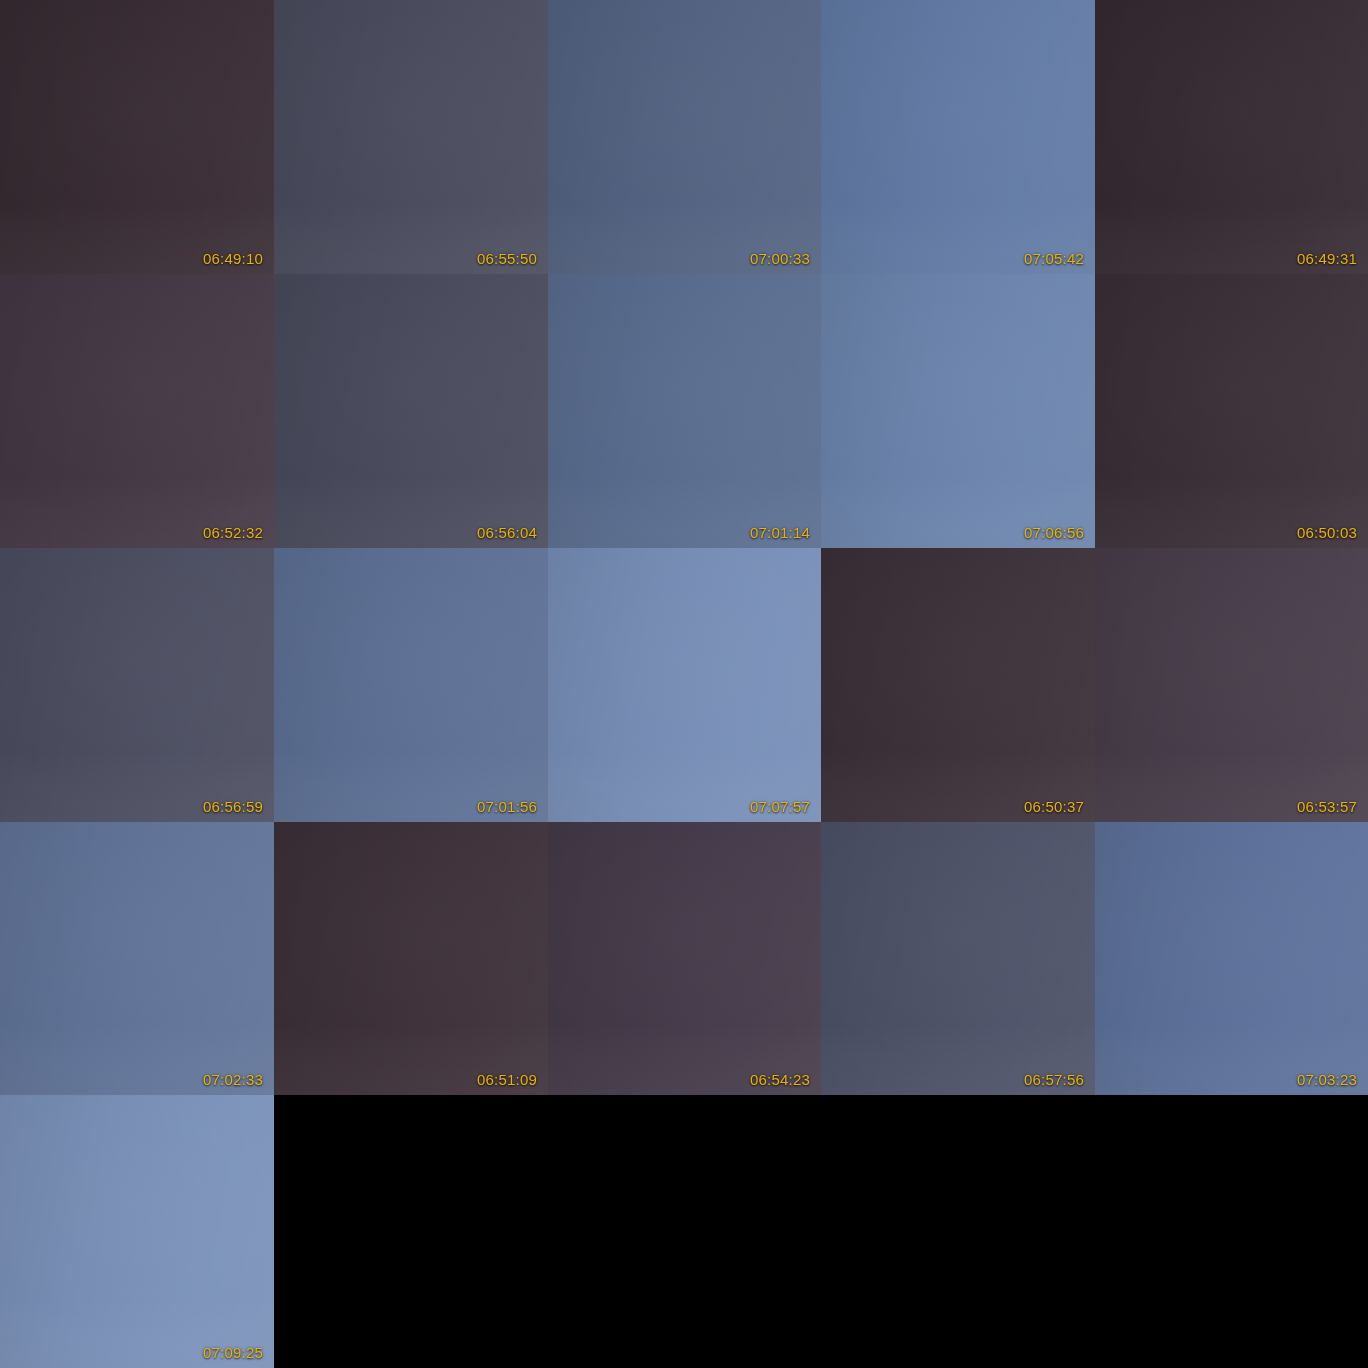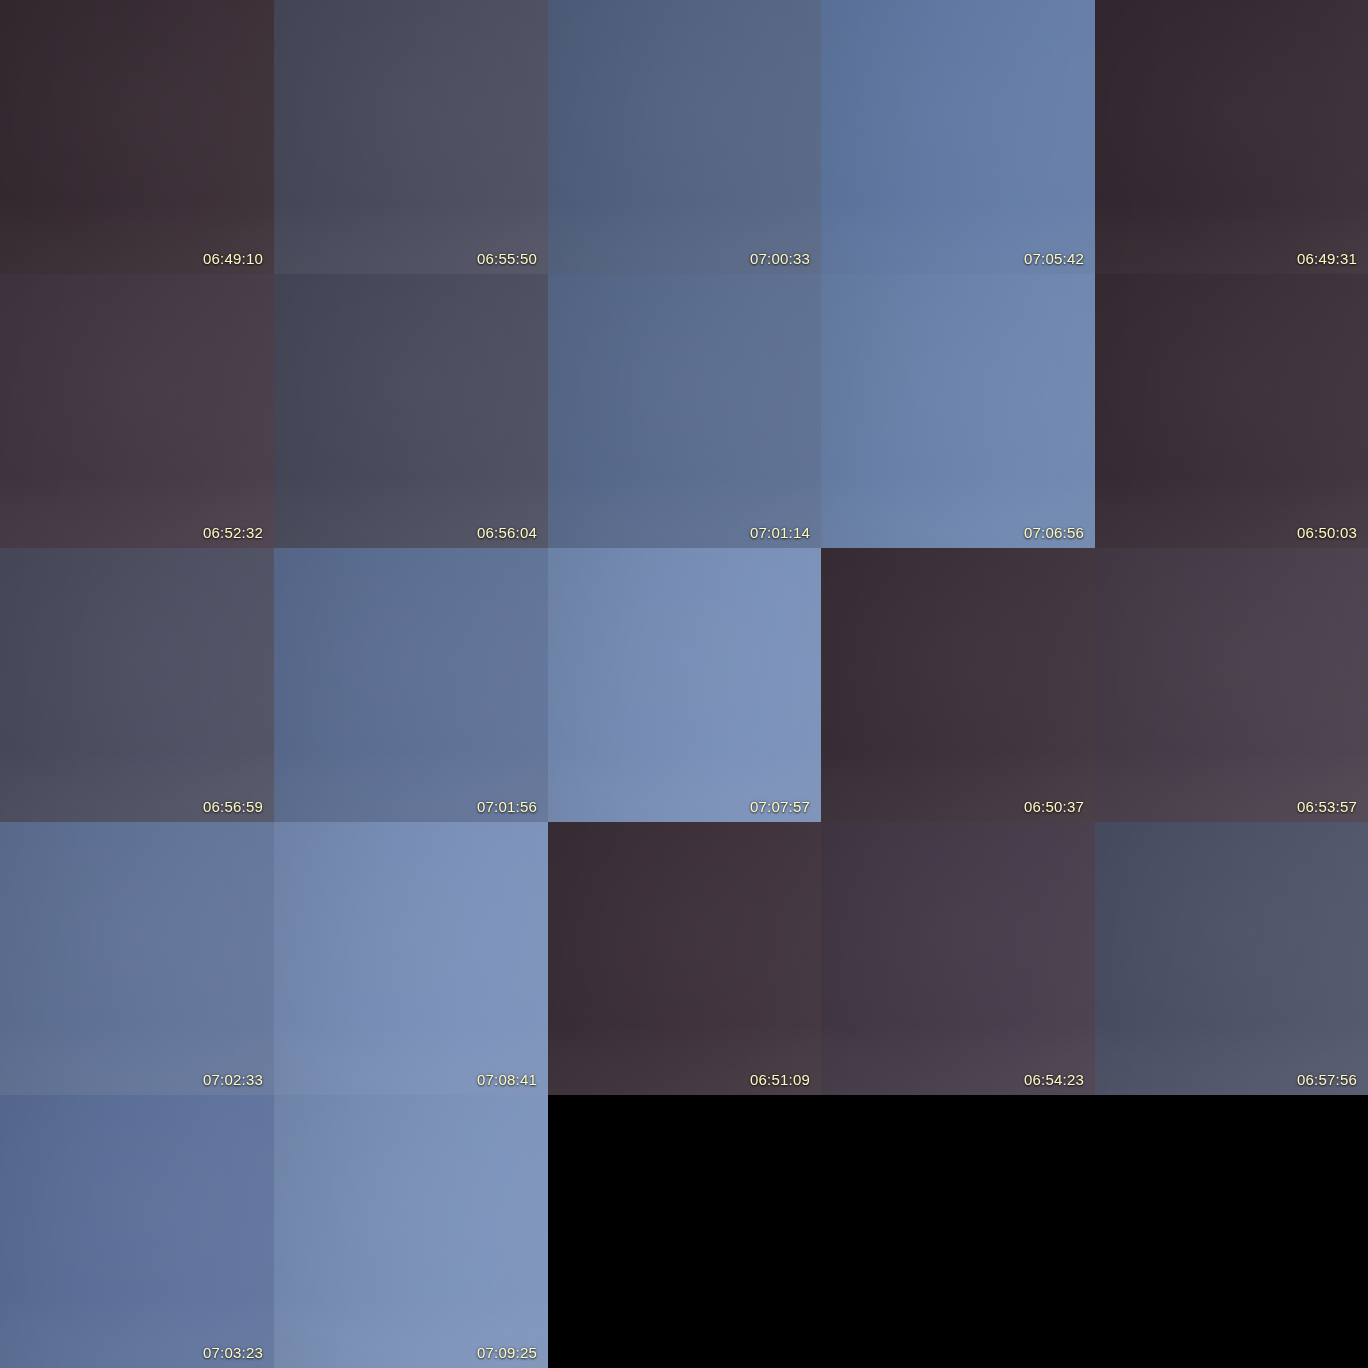--- a/index.html
+++ b/index.html
@@ -60,21 +60,21 @@
     background: radial-gradient(120% 95% at 50% 40%,
       rgba(255,255,255,0.025) 0%,
       rgba(255,255,255,0.000) 55%,
       rgba(0,0,0,0.055) 100%);
     pointer-events: none;
   }
   .ts {
     position: absolute;
     right: 11px;
     bottom: 8px;
-    color: #fef9c3;
+    color: #eab308;
     font-family: "Liberation Sans", sans-serif;
     font-size: 15px;
     line-height: 1;
     letter-spacing: 0.2px;
     font-weight: 400;
     text-shadow: 0 1px 2px rgba(0,0,0,0.65), 0 0 3px rgba(0,0,0,0.45);
     white-space: nowrap;
     z-index: 3;
   }
 </style>
@@ -191,27 +191,20 @@
     <div class="vig"></div>
     <div class="ts">06:53:57</div>
   </div>
   <div class="cell">
     <div class="fill" style="background: rgb(97, 116, 153);"></div>
     <div class="sheen"></div>
     <div class="band"></div>
     <div class="vig"></div>
     <div class="ts">07:02:33</div>
   </div>
-  <div class="cell">
-    <div class="fill" style="background: rgb(122, 144, 185);"></div>
-    <div class="sheen"></div>
-    <div class="band"></div>
-    <div class="vig"></div>
-    <div class="ts">07:08:41</div>
-  </div>
 
   <div class="cell">
     <div class="fill" style="background: rgb(61, 48, 57);"></div>
     <div class="sheen"></div>
     <div class="band"></div>
     <div class="vig"></div>
     <div class="ts">06:51:09</div>
   </div>
   <div class="cell">
     <div class="fill" style="background: rgb(69, 58, 73);"></div>

